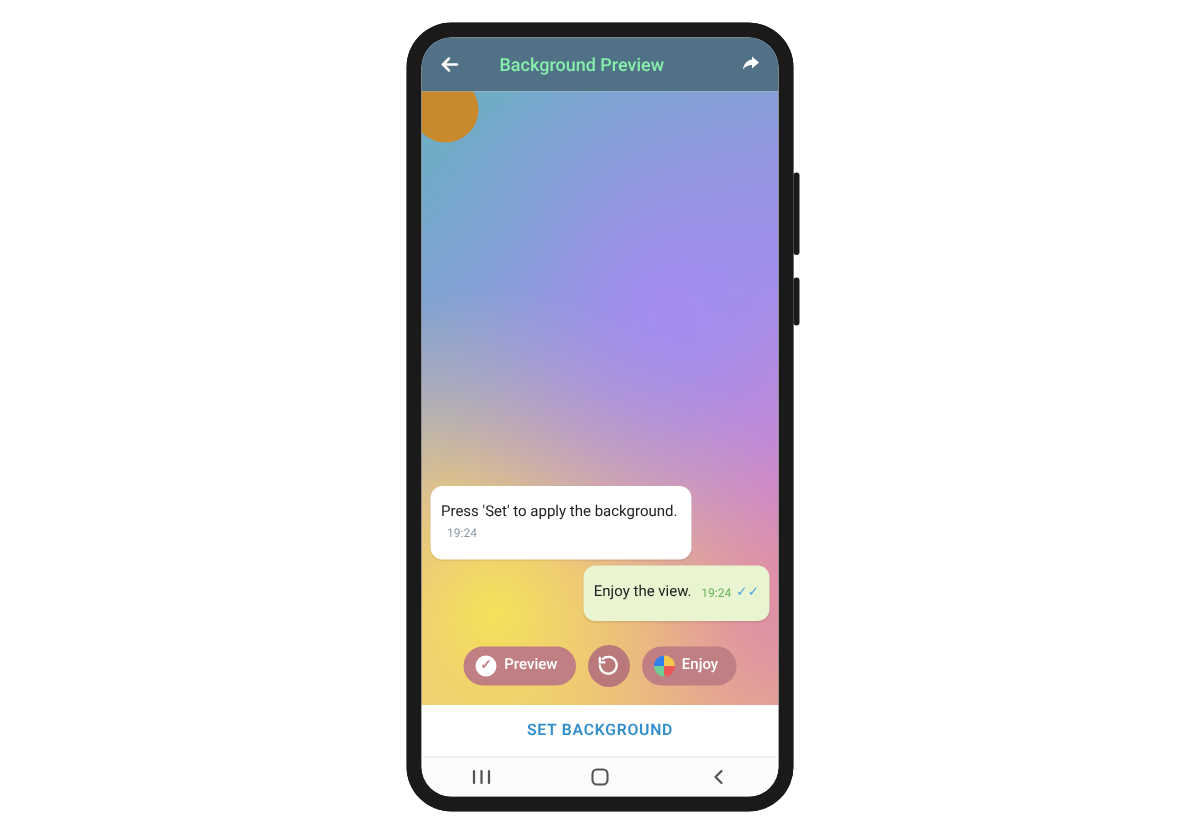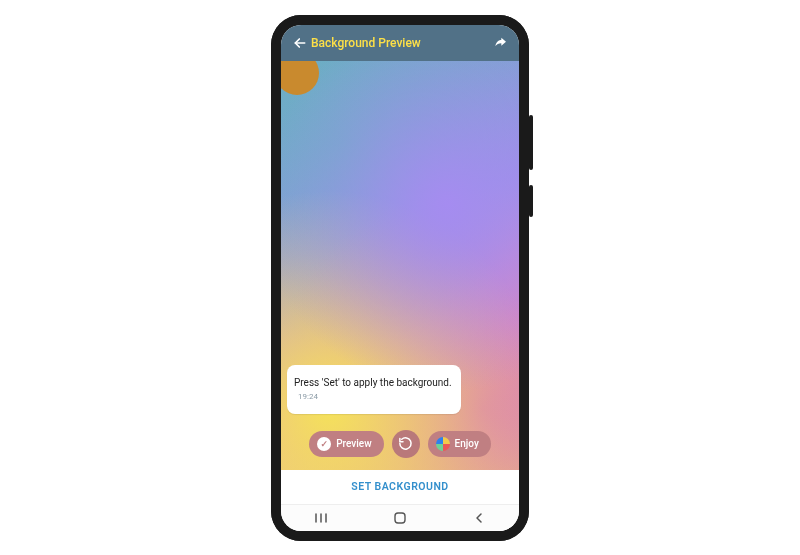--- a/index.html
+++ b/index.html
@@ -56,25 +56,25 @@
   
   .appbar {
     height: 36px;
     background: #517187;
     display: flex;
     align-items: center;
     padding: 0 10px;
     flex-shrink: 0;
   }
   .appbar .title {
-    color: #fde047;
+    color: #86efac;
     font-size: 12px;
     font-weight: 500;
     flex: 1;
-    margin-left: 2px;
+    margin-left: 24px;
   }
   .icon-btn {
     color: #fff;
     width: 18px;
     height: 18px;
     display: flex;
     align-items: center;
     justify-content: center;
     cursor: pointer;
   }
@@ -254,20 +254,25 @@
 
     <div class="bg-area">
       <div class="bg-gradient"></div>
       <div class="sun"></div>
 
       <div class="bubbles">
         <div class="bubble in">
           <span>Press 'Set' to apply the background.</span>
           <span class="time">19:24</span>
         </div>
+        <div class="bubble out">
+          <span>Enjoy the view.</span>
+          <span class="time">19:24</span>
+          <span class="ticks">✓✓</span>
+        </div>
         <div style="clear:both"></div>
       </div>
 
       <div class="pill-row">
         <div class="pill pattern">
           <span class="dot">✓</span>
           <span>Preview</span>
         </div>
         <div class="rotate-btn">
           <svg viewBox="0 0 24 24" width="15" height="15" fill="none" stroke="currentColor" stroke-width="2.4" stroke-linecap="round">

